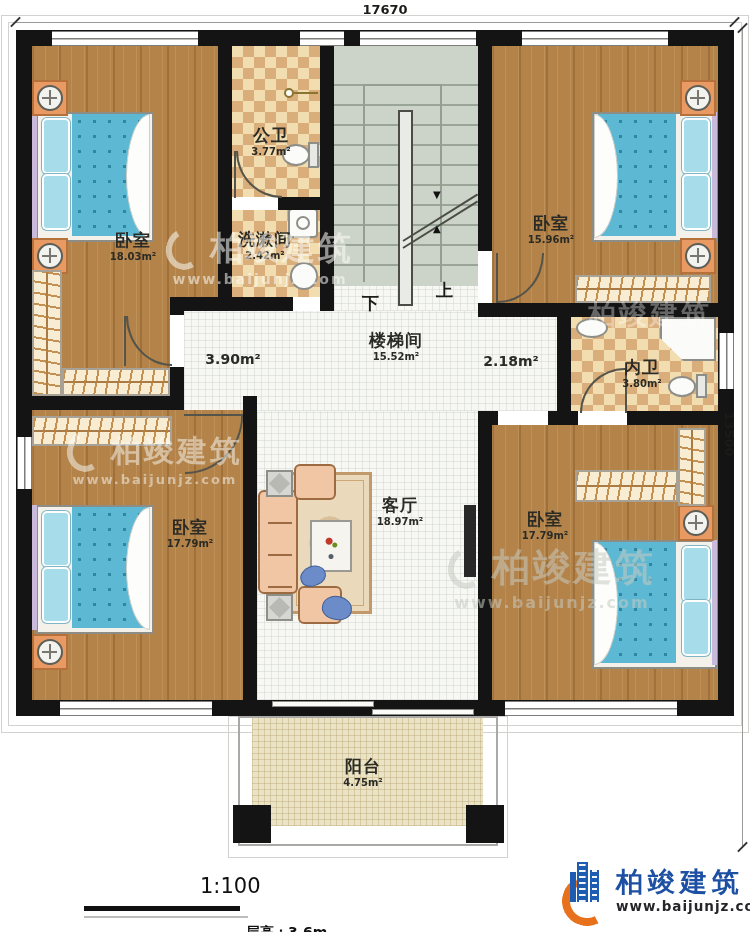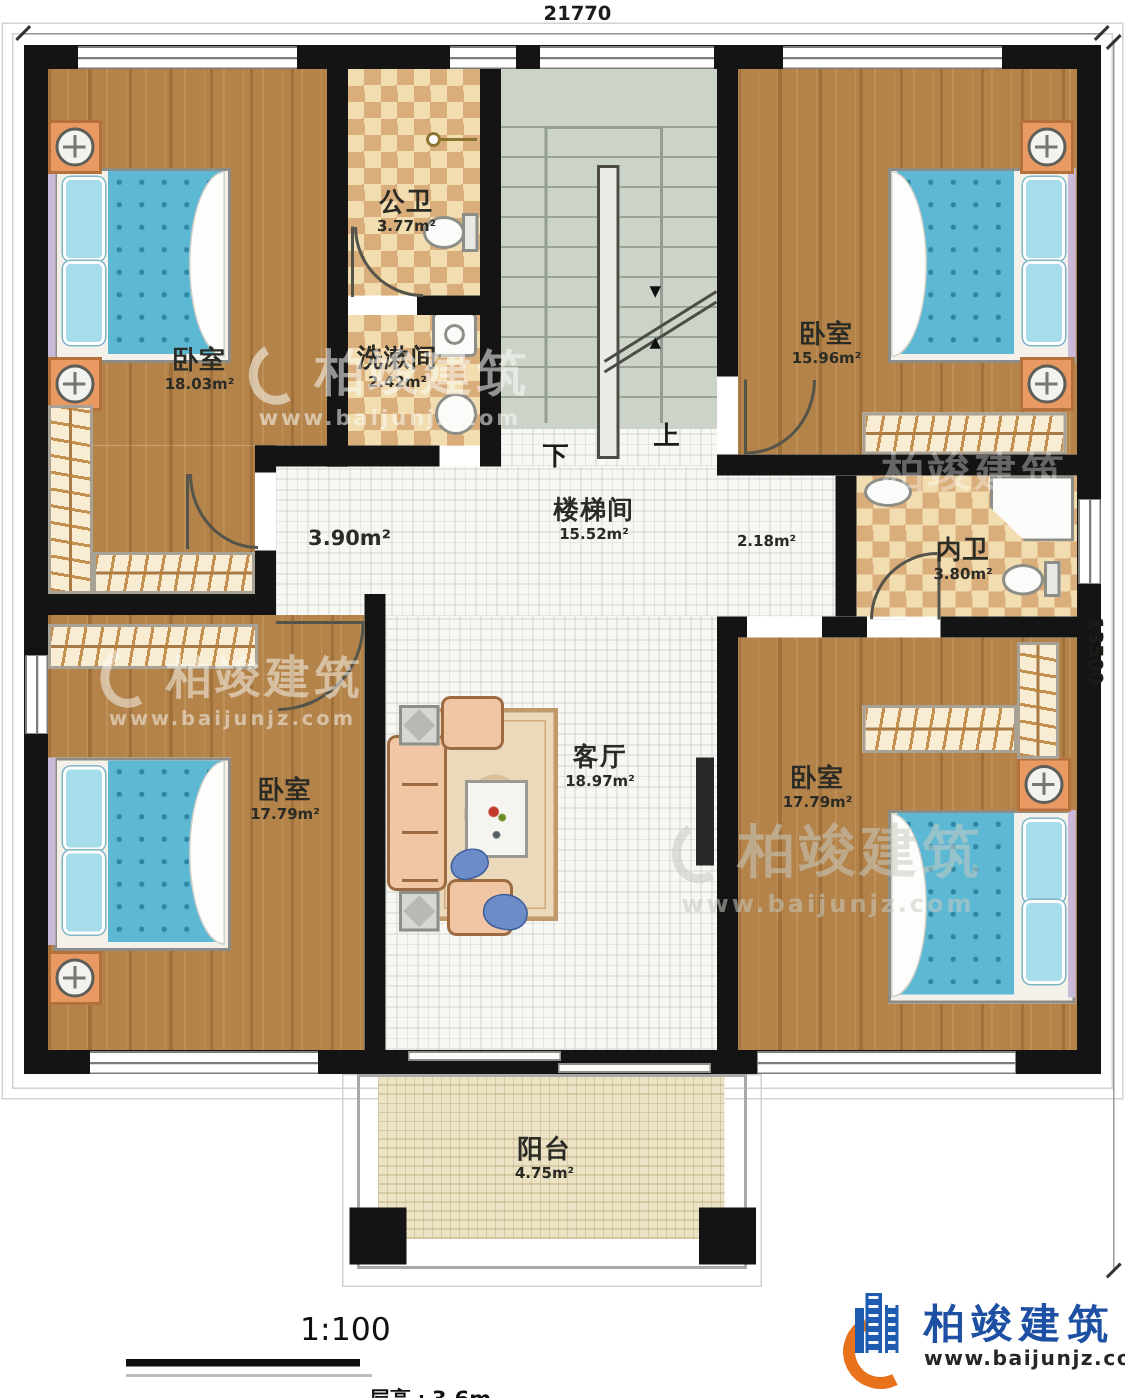--- a/index.html
+++ b/index.html
@@ -282,42 +282,42 @@
     <div class="rarea">15.96m²</div>
   </div>
   <div class="rlabel" style="left:642px;top:358px;">
     <div class="rname">内卫</div>
     <div class="rarea">3.80m²</div>
   </div>
   <div class="rlabel" style="left:233px;top:352px;">
     <div class="rarea" style="font-size:14px;">3.90m²</div>
   </div>
   <div class="rlabel" style="left:511px;top:354px;">
-    <div class="rarea" style="font-size:10px;">2.18m²</div>
+    <div class="rarea" style="font-size:14px;">2.18m²</div>
   </div>
   <div class="rlabel" style="left:190px;top:518px;">
     <div class="rname">卧室</div>
     <div class="rarea">17.79m²</div>
   </div>
   <div class="rlabel" style="left:400px;top:496px;">
     <div class="rname">客厅</div>
     <div class="rarea">18.97m²</div>
   </div>
   <div class="rlabel" style="left:545px;top:510px;">
     <div class="rname">卧室</div>
     <div class="rarea">17.79m²</div>
   </div>
   <div class="rlabel" style="left:363px;top:757px;">
     <div class="rname">阳台</div>
     <div class="rarea">4.75m²</div>
   </div>
   <div class="stairdir" style="left:362px;top:292px;">下</div>
   <div class="stairdir" style="left:436px;top:279px;">上</div>
 
-  <div class="dimtext" style="left:340px;top:2px;width:90px;text-align:center;">21770</div>
+  <div class="dimtext" style="left:340px;top:2px;width:90px;text-align:center;">17670</div>
   <div class="dimline" style="left:15px;top:22px;width:720px;height:1px;"></div>
   <div class="tick" style="left:9px;top:21px;"></div>
   <div class="tick" style="left:728px;top:21px;"></div>
   <div class="dimline" style="left:742px;top:28px;width:1px;height:820px;"></div>
   <div class="tick" style="left:736px;top:27px;"></div>
   <div class="tick" style="left:736px;top:846px;"></div>
   <div class="dimtext" style="left:737px;top:404px;width:60px;transform:rotate(90deg);transform-origin:0 0;text-align:center;">13500</div>
 
   <div class="wm" style="left:140px;top:226px;width:240px;color:rgba(252,252,248,0.55);">
     <div class="wmrow">

